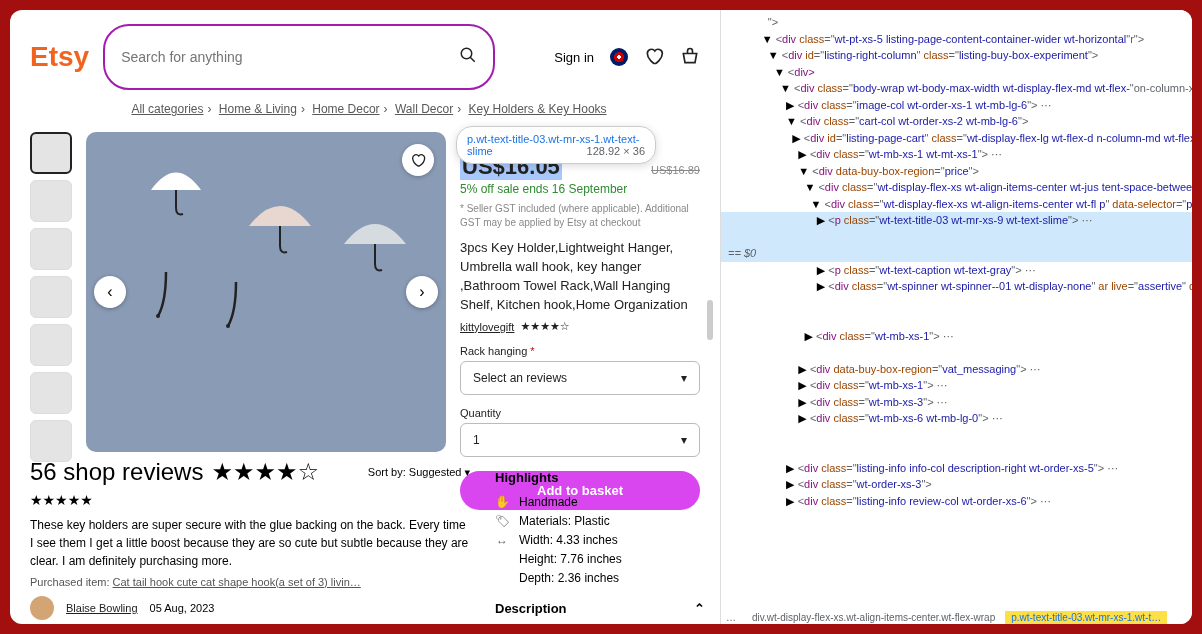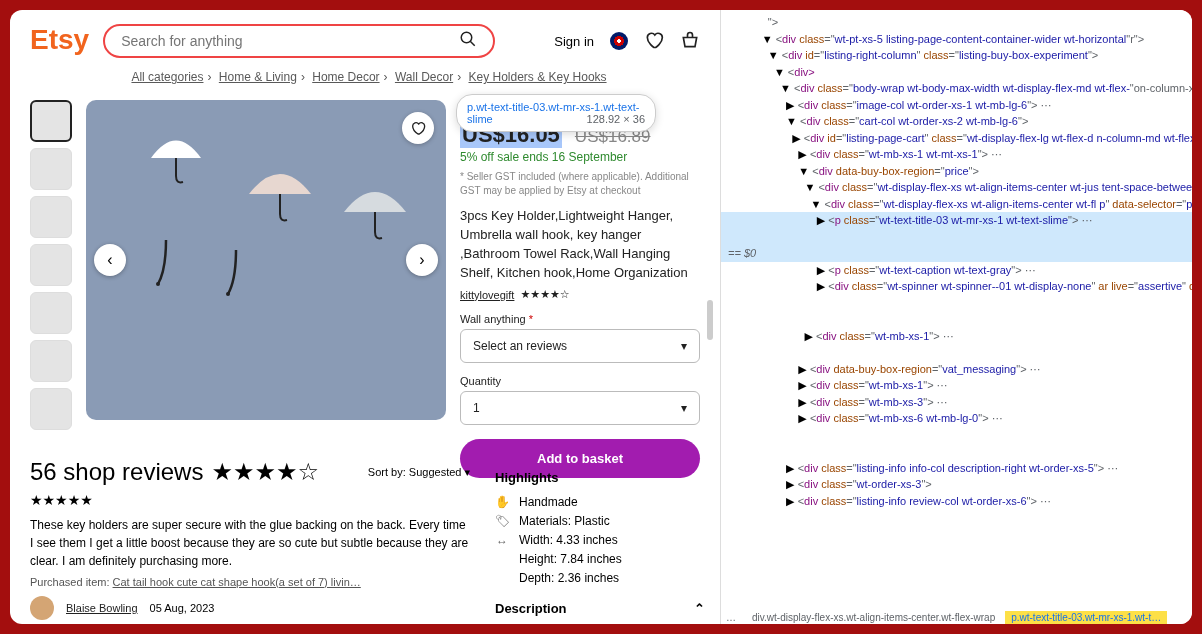--- a/index.html
+++ b/index.html
@@ -3,23 +3,23 @@
 <meta charset="utf-8">
 <style>
 * { margin: 0; padding: 0; box-sizing: border-box; font-family: -apple-システム, BlinkMacSystemFont, "Segoe UI", Arial, sans-serif; }
 body { background: #a30e0e; padding: 10px; }
 .frame { background: #fff; border-radius: 12px; width: 100%; height: 614px; display: flex; overflow: hidden; }
 .left-pane { width: 710px; height: 100%; overflow-y: hidden; position: relative; }
 .right-pane { flex: 1; height: 100%; background: #fff; border-left: 1px solid #ddd; overflow: auto; font-family: Menlo, Consolas, monospace; font-size: 11px; line-height: 1.5; padding: 4px 0; position: relative; }
 .drag-handle { position: absolute; left: 707px; top: 300px; width: 6px; height: 40px; background: #ccc; border-radius: 3px; z-index: 5; }
 
 
-.hdr { display:flex; padding: 14px 20px 8px 20px; gap: 14px; }
+.hdr { display:flex; align-items:center; padding: 14px 20px 8px 20px; gap: 14px; }
 .logo { color:#f1641e; font-weight:700; font-size:28px; }
-.searchbar { flex:1; display:flex; align-items:center; border:2px solid #ef4444; border-radius:26px; padding:4px 16px; }
+.searchbar { flex:1; display:flex; align-items:center; border:2px solid #a21caf; border-radius:26px; padding:20px 16px; }
 .searchbar input { border:none; outline:none; flex:1; font-size:14px; background:transparent; }
 .search-icon svg { width:18px; height:18px; }
 .hdr-right { display:flex; align-items:center; gap:16px; font-size:13px;margin-left:45px; }
 .flag { width:18px; height:18px; border-radius:50%; background: radial-gradient(circle at center,#fff 2px,#c00 2px 5px,#001b69 5px); }
 .icon-btn svg { width:20px; height:20px; stroke:#222; fill:none; stroke-width:2; }
 
 
 .crumbs { text-align:center; font-size:12px; padding:4px 0 8px 8px; }
 .crumbs a { color:#595959; text-decoration:underline; }
 .crumbs .sep { margin:0 4px; color:#595959; }
@@ -33,32 +33,32 @@
 .gallery-main { width:100%; height:320px; background:#8a9bb5; border-radius:10px; position:relative; overflow:hidden; }
 .fav-btn { position:absolute; top:12px; right:12px; width:32px; height:32px; border-radius:50%; background:#fff; display:flex; align-items:center; justify-content:center; box-shadow:0 1px 4px rgba(0,0,0,0.25); }
 .nav-btn { position:absolute; top:50%; transform:translateY(-50%); width:32px; height:32px; border-radius:50%; background:#fff; display:flex; align-items:center; justify-content:center; box-shadow:0 1px 4px rgba(0,0,0,0.3); }
 .nav-prev { left:8px; } .nav-next { right:8px; }
 
 
 .detail { flex:1; font-size:12px; color:#222; }
 .tooltip { position:absolute; background:#fff; border:1px solid #ccc; border-radius:16px; padding:6px 10px; font-size:11px; box-shadow:0 2px 8px rgba(0,0,0,0.15); z-index:10; }
 .tooltip .cls { color:#1a73e8; }
 .tooltip .dim { color:#5f6368; float:right; margin-left:16px; }
-.price-row { display:flex; align-items:baseline; gap:13px; margin-top:22px; }
+.price-row { display:flex; align-items:baseline; gap:13px; margin-top:22px;justify-content:space-between; }
 .price { font-size:22px; font-weight:600; background:#a8c7fa; color:#222; padding:0 2px; }
-.oldprice { font-size:17px; color:#888; text-decoration:line-through; }
+.oldprice { font-size:11px; color:#888; text-decoration:line-through; }
 .sale { color:#2f8a2f; font-size:12px; margin-top:2px; }
 .note { color:#888; font-size:10px; margin-top:6px; line-height:1.35; }
 .title { font-size:13px; line-height:1.45; margin-top:10px; }
 .shoprow { display:flex; align-items:center; gap:6px; font-size:11px; margin-top:6px; }
 .stars { color:#222; font-size:11px; }
 .label { font-size:11px; margin-top:12px; display:block; }
 .req { color:#c00; }
 .select { width:100%; border:1px solid #bbb; border-radius:6px; padding:9px 12px; margin-top:4px; font-size:12px; display:flex; justify-content:space-between; align-items:center; background:#fff; }
-.addbtn { width:100%; background:#a21caf; color:#fff; border:none; border-radius:22px; padding:12px; font-size:13px; font-weight:600; margin-top:14px; }
+.addbtn { width:100%; background:#d946ef; color:#fff; border:none; border-radius:22px; padding:12px; font-size:13px; font-weight:600; margin-top:14px; }
 
 
 .reviews-area { position:absolute; left:20px; top:448px; width:440px; }
 .revhdr { display:flex; align-items:center; justify-content:space-between; }
 .revtitle { font-size:24px; font-weight:400; display:flex; align-items:flex-end; gap:8px; }
 .sortby { font-size:11px; }
 .revstars { font-size:14px; margin-top:6px; }
 .revtext { font-size:12px; line-height:1.5; margin-top:8px; }
 .revmeta { font-size:11px; color:#555; margin-top:6px; }
 .revmeta a { color:#555; text-decoration:underline; }
@@ -175,21 +175,21 @@
           <span class="price">US$16.05</span>
           <span class="oldprice">US$16.89</span>
         </div>
         <div class="sale">5% off sale ends 16 September</div>
         <div class="note">* Seller GST included (where applicable). Additional GST may be applied by Etsy at checkout</div>
         <div class="title">3pcs Key Holder,Lightweight Hanger, Umbrella wall hook, key hanger ,Bathroom Towel Rack,Wall Hanging Shelf, Kitchen hook,Home Organization</div>
         <div class="shoprow">
           <a style="text-decoration:underline;color:#222">kittylovegift</a>
           <span class="stars">★★★★☆</span>
         </div>
-        <label class="label"><span>Wall anything</span> <span class="req">*</span></label>
+        <label class="label"><span>Rack hanging</span> <span class="req">*</span></label>
         <div class="select">
             <span>Select an reviews</span>
             <span>▾</span>
           </div>
         <label class="label">Quantity</label>
         <div class="select">
             <span>1</span>
             <span>▾</span>
           </div>
         <button class="addbtn">Add to basket</button>
@@ -199,21 +199,21 @@
     <div class="reviews-area">
       <div class="revhdr">
         <div class="revtitle">
             <span>56 shop reviews</span> 
             <span>★★★★☆</span>
           </div>
         <div class="sortby"><span>Sort by: Suggested</span> ▾</div>
       </div>
       <div class="revstars">★★★★★</div>
       <div class="revtext">These key holders are super secure with the glue backing on the back. Every time I see them I get a little boost because they are so cute but subtle because they are clear. I am definitely purchasing more.</div>
-      <div class="revmeta"><span>Purchased item:</span> <a>Cat tail hook cute cat shape hook(a set of 7) livin…</a></div>
+      <div class="revmeta"><span>Purchased item:</span> <a>Cat tail hook cute cat shape hook(a set of 3) livin…</a></div>
       <div class="revuser">
         <div class="avatar"></div>
         <a style="text-decoration:underline;color:#222">Blaise Bowling</a>
         <span>05 Aug, 2023</span>
       </div>
       <div class="helpful">👍 <span>Helpful?</span></div>
     </div>
 
     <div class="highlights">
       <h4>Highlights</h4>
@@ -225,21 +225,21 @@
           <div class="row">
             <span class="ico">🏷</span>
             <span>Materials: Plastic</span>
           </div>
           <div class="row">
             <span class="ico">↔</span>
             <span>Width: 4.33 inches</span>
           </div>
           <div class="row">
             <span class="ico"></span>
-            <span>Height: 7.84 inches</span>
+            <span>Height: 7.76 inches</span>
           </div>
           <div class="row">
             <span class="ico"></span>
             <span>Depth: 2.36 inches</span>
           </div>
         </div>
       <div class="desc-hdr">
           <span>Description</span>
           <span>⌃</span>
         </div>
@@ -254,21 +254,21 @@
       <div class="dt-line">              ▼ <span class="pnc">&lt;</span><span class="tag">div</span> <span class="attr">id</span><span class="pnc">="</span><span class="val">listing-right-column</span><span class="pnc">"</span> <span class="attr">class</span><span class="pnc">="</span><span class="val">listing-buy-box-experiment</span><span class="pnc">"</span><span class="pnc">&gt;</span></div>
       <div class="dt-line">                ▼ <span class="pnc">&lt;</span><span class="tag">div&gt;</span><span class="pnc"></span></div>
       <div class="dt-line">                  ▼ <span class="pnc">&lt;</span><span class="tag">div</span> <span class="attr">class</span><span class="pnc">="</span><span class="val">body-wrap wt-body-max-width wt-display-flex-md wt-flex-</span><span class="pnc">"</span><span class="pnc">on-column-xs"&gt;</span></div>
       <div class="dt-line">                    ▶ <span class="pnc">&lt;</span><span class="tag">div</span> <span class="attr">class</span><span class="pnc">="</span><span class="val">image-col wt-order-xs-1 wt-mb-lg-6</span><span class="pnc">"</span><span class="pnc">&gt; ⋯ </span></div>
       <div class="dt-line">                    ▼ <span class="pnc">&lt;</span><span class="tag">div</span> <span class="attr">class</span><span class="pnc">="</span><span class="val">cart-col wt-order-xs-2 wt-mb-lg-6</span><span class="pnc">"</span><span class="pnc">&gt;</span></div>
       <div class="dt-line">                      ▶ <span class="pnc">&lt;</span><span class="tag">div</span> <span class="attr">id</span><span class="pnc">="</span><span class="val">listing-page-cart</span><span class="pnc">"</span> <span class="attr">class</span><span class="pnc">="</span><span class="val">wt-display-flex-lg wt-flex-d n-column-md wt-flex-lg-3 wt-pl-md-4 wt-pr-md-4 wt-pl-lg-0 wt-pr t-pl-xs-2 wt-pr-xs-2</span></div>
       <div class="dt-line">                        ▶ <span class="pnc">&lt;</span><span class="tag">div</span> <span class="attr">class</span><span class="pnc">="</span><span class="val">wt-mb-xs-1 wt-mt-xs-1</span><span class="pnc">"</span><span class="pnc">&gt; ⋯ </span></div>
       <div class="dt-line">                        ▼ <span class="pnc">&lt;</span><span class="tag">div</span> <span class="attr">data-buy-box-region</span><span class="pnc">="</span><span class="val">price</span><span class="pnc">"</span><span class="pnc">&gt;</span></div>
       <div class="dt-line">                          ▼ <span class="pnc">&lt;</span><span class="tag">div</span> <span class="attr">class</span><span class="pnc">="</span><span class="val">wt-display-flex-xs wt-align-items-center wt-jus tent-space-between</span></div>
       <div class="dt-line">                            ▼ <span class="pnc">&lt;</span><span class="tag">div</span> <span class="attr">class</span><span class="pnc">="</span><span class="val">wt-display-flex-xs wt-align-items-center wt-fl p</span><span class="pnc">"</span> <span class="attr">data-selector</span><span class="pnc">="</span><span class="val">price-only</span></div>
-      <div class="dt-line dt-hl">                              ▶ <span class="pnc">&lt;</span><span class="tag">p</span> <span class="attr">class</span><span class="pnc">="</span><span class="val">wt-text-title-03 wt-mr-xs-1 wt-text-slime</span><span class="pnc">"</span><span class="pnc">&gt; ⋯</span></div>
+      <div class="dt-line dt-hl">                              ▶ <span class="pnc">&lt;</span><span class="tag">p</span> <span class="attr">class</span><span class="pnc">="</span><span class="val">wt-text-title-03 wt-mr-xs-9 wt-text-slime</span><span class="pnc">"</span><span class="pnc">&gt; ⋯</span></div>
       <div class="dt-line dt-hl">                              <span class="pnc"><p></p> </span><span class="gray">== $0</span></div>
       <div class="dt-line">                              ▶ <span class="pnc">&lt;</span><span class="tag">p</span> <span class="attr">class</span><span class="pnc">="</span><span class="val">wt-text-caption wt-text-gray</span><span class="pnc">"</span><span class="pnc">&gt; ⋯ <p></p></span></div>
       <div class="dt-line">                              ▶ <span class="pnc">&lt;</span><span class="tag">div</span> <span class="attr">class</span><span class="pnc">="</span><span class="val">wt-spinner wt-spinner--01 wt-display-none</span><span class="pnc">"</span> <span class="attr">ar live</span><span class="pnc">="</span><span class="val">assertive</span><span class="pnc">"</span> <span class="attr">data-buy-box-price-spinner</span><span class="val"></span></div>
       <div class="dt-line">                            <span class="pnc"></span></div>
       <div class="dt-line">                          <span class="pnc"></span></div>
       <div class="dt-line">                          ▶ <span class="pnc">&lt;</span><span class="tag">div</span> <span class="attr">class</span><span class="pnc">="</span><span class="val">wt-mb-xs-1</span><span class="pnc">"</span><span class="pnc">&gt; ⋯ </span></div>
       <div class="dt-line">                        <span class="pnc"></span></div>
       <div class="dt-line">                        ▶ <span class="pnc">&lt;</span><span class="tag">div</span> <span class="attr">data-buy-box-region</span><span class="pnc">="</span><span class="val">vat_messaging</span><span class="pnc">"</span><span class="pnc">&gt; ⋯ </span></div>
       <div class="dt-line">                        ▶ <span class="pnc">&lt;</span><span class="tag">div</span> <span class="attr">class</span><span class="pnc">="</span><span class="val">wt-mb-xs-1</span><span class="pnc">"</span><span class="pnc">&gt; ⋯ </span></div>
       <div class="dt-line">                        ▶ <span class="pnc">&lt;</span><span class="tag">div</span> <span class="attr">class</span><span class="pnc">="</span><span class="val">wt-mb-xs-3</span><span class="pnc">"</span><span class="pnc">&gt; ⋯ </span></div>

